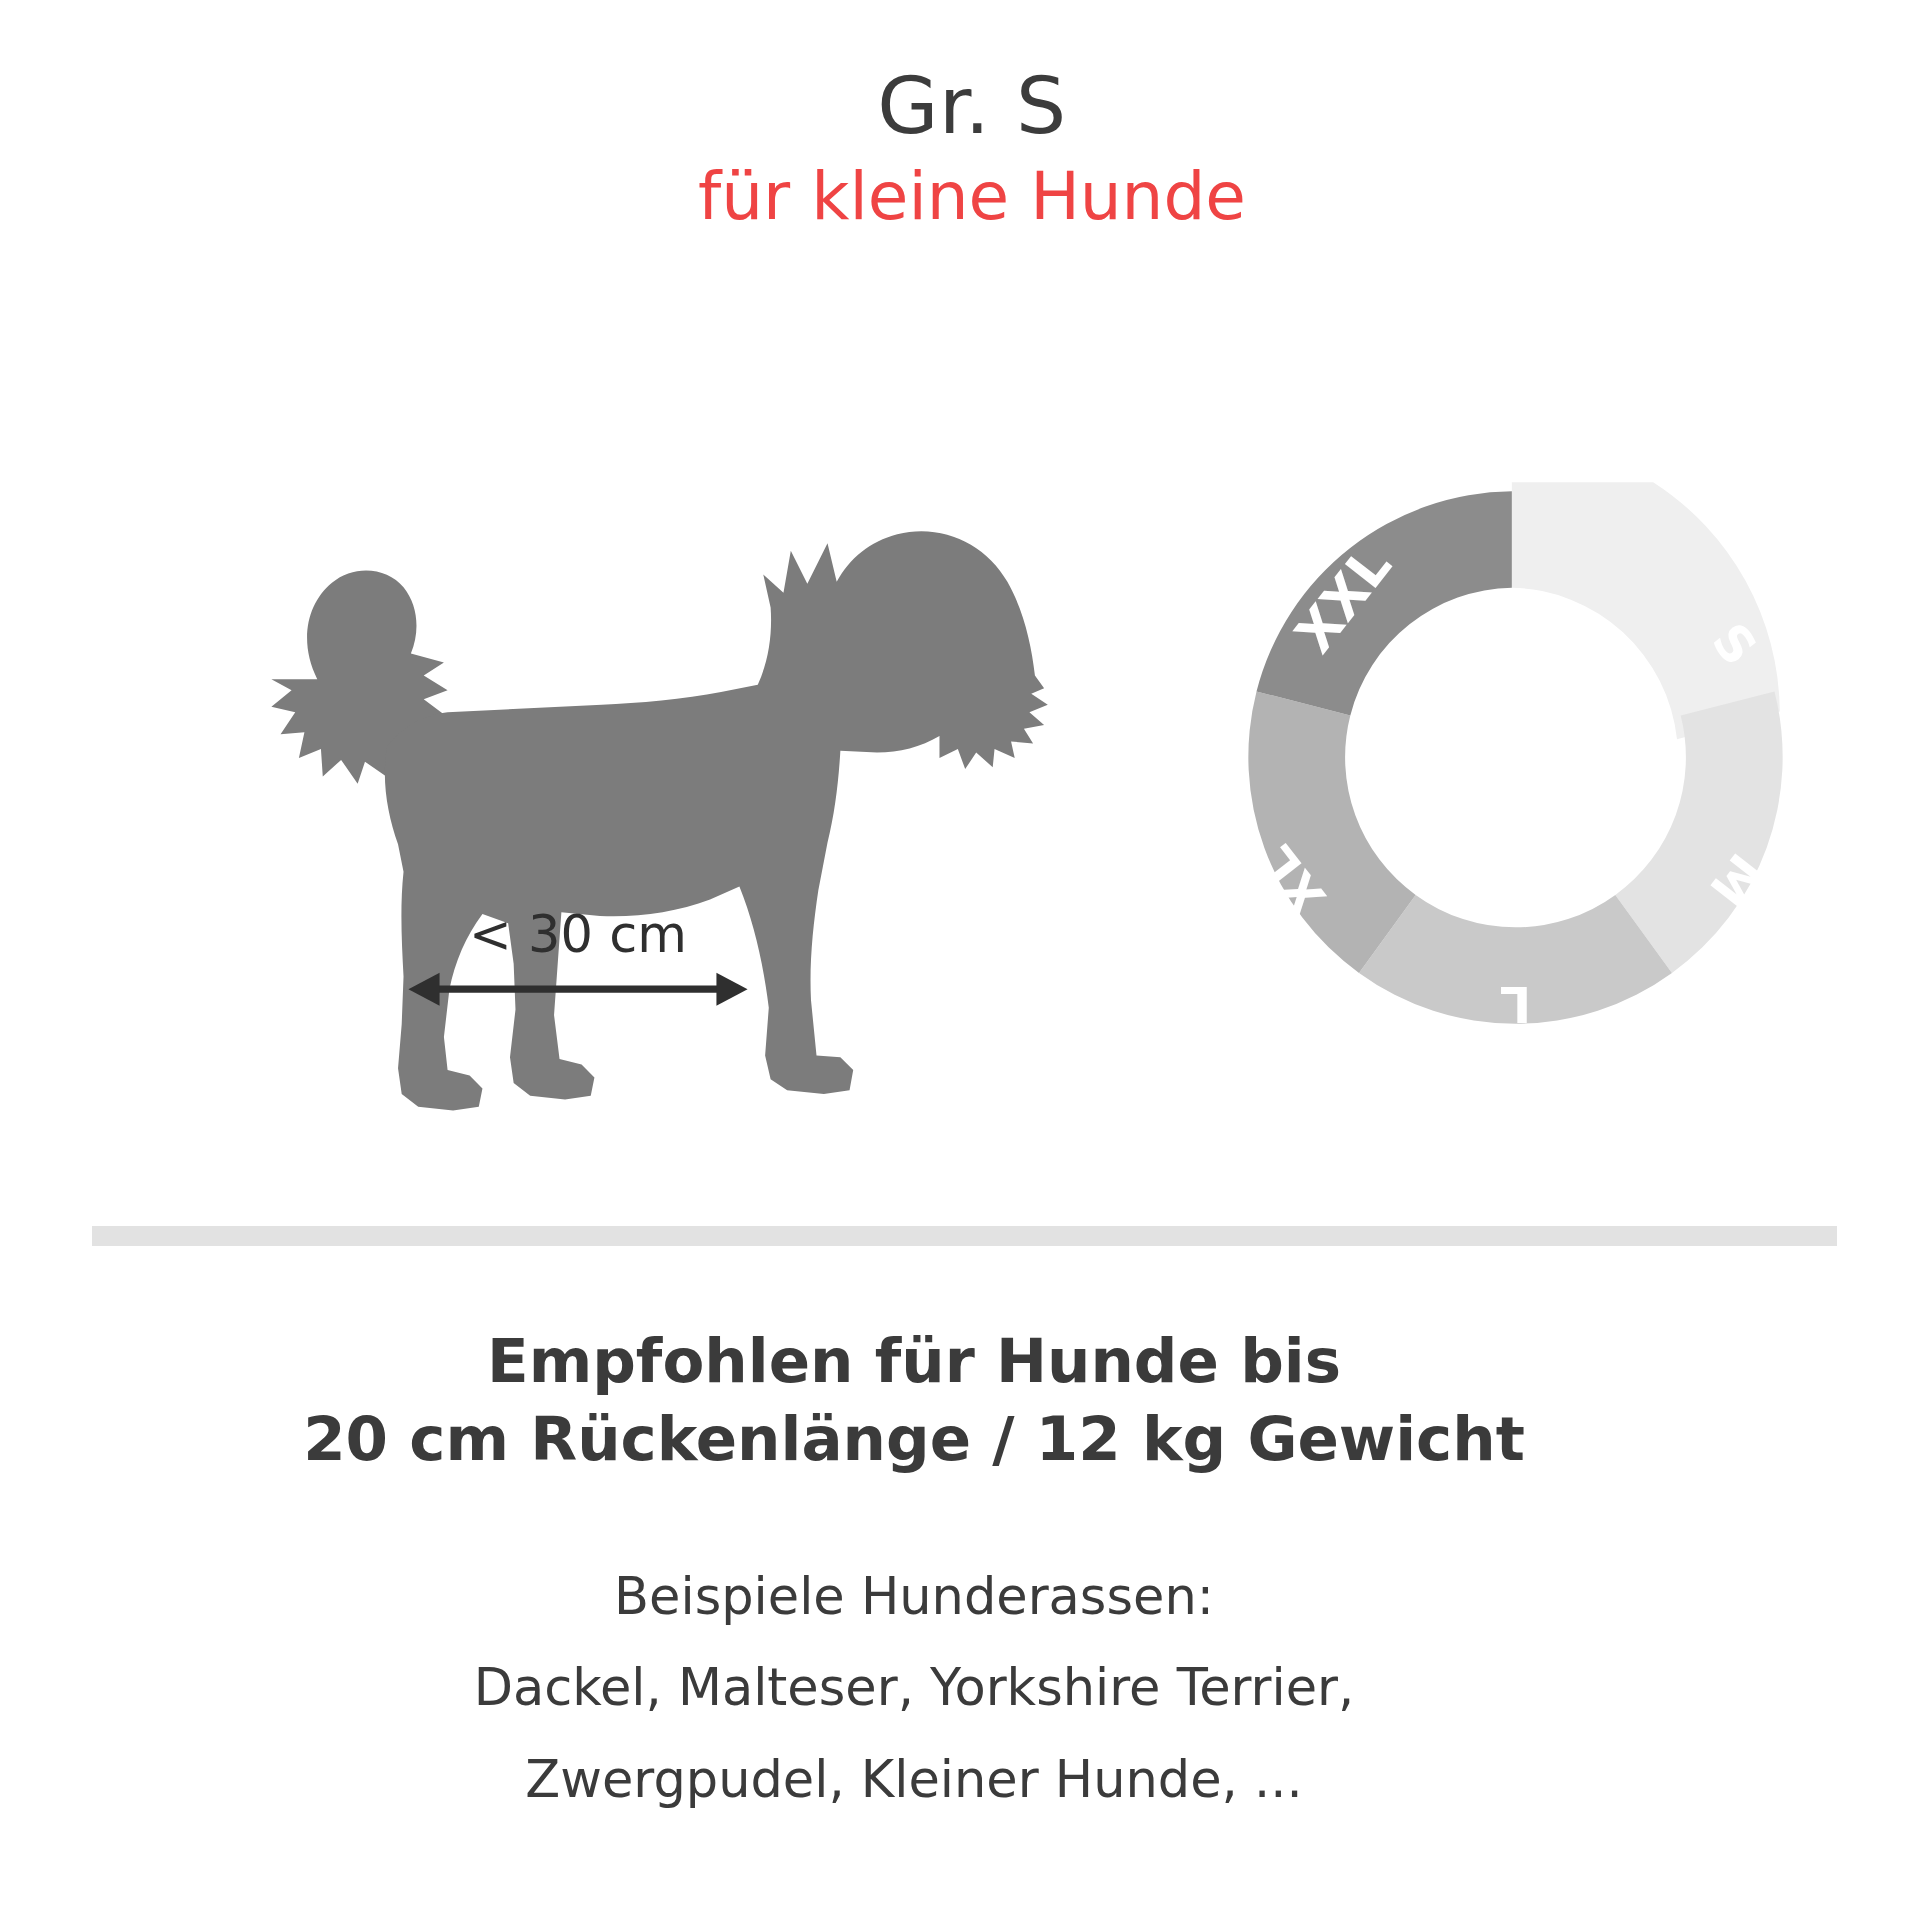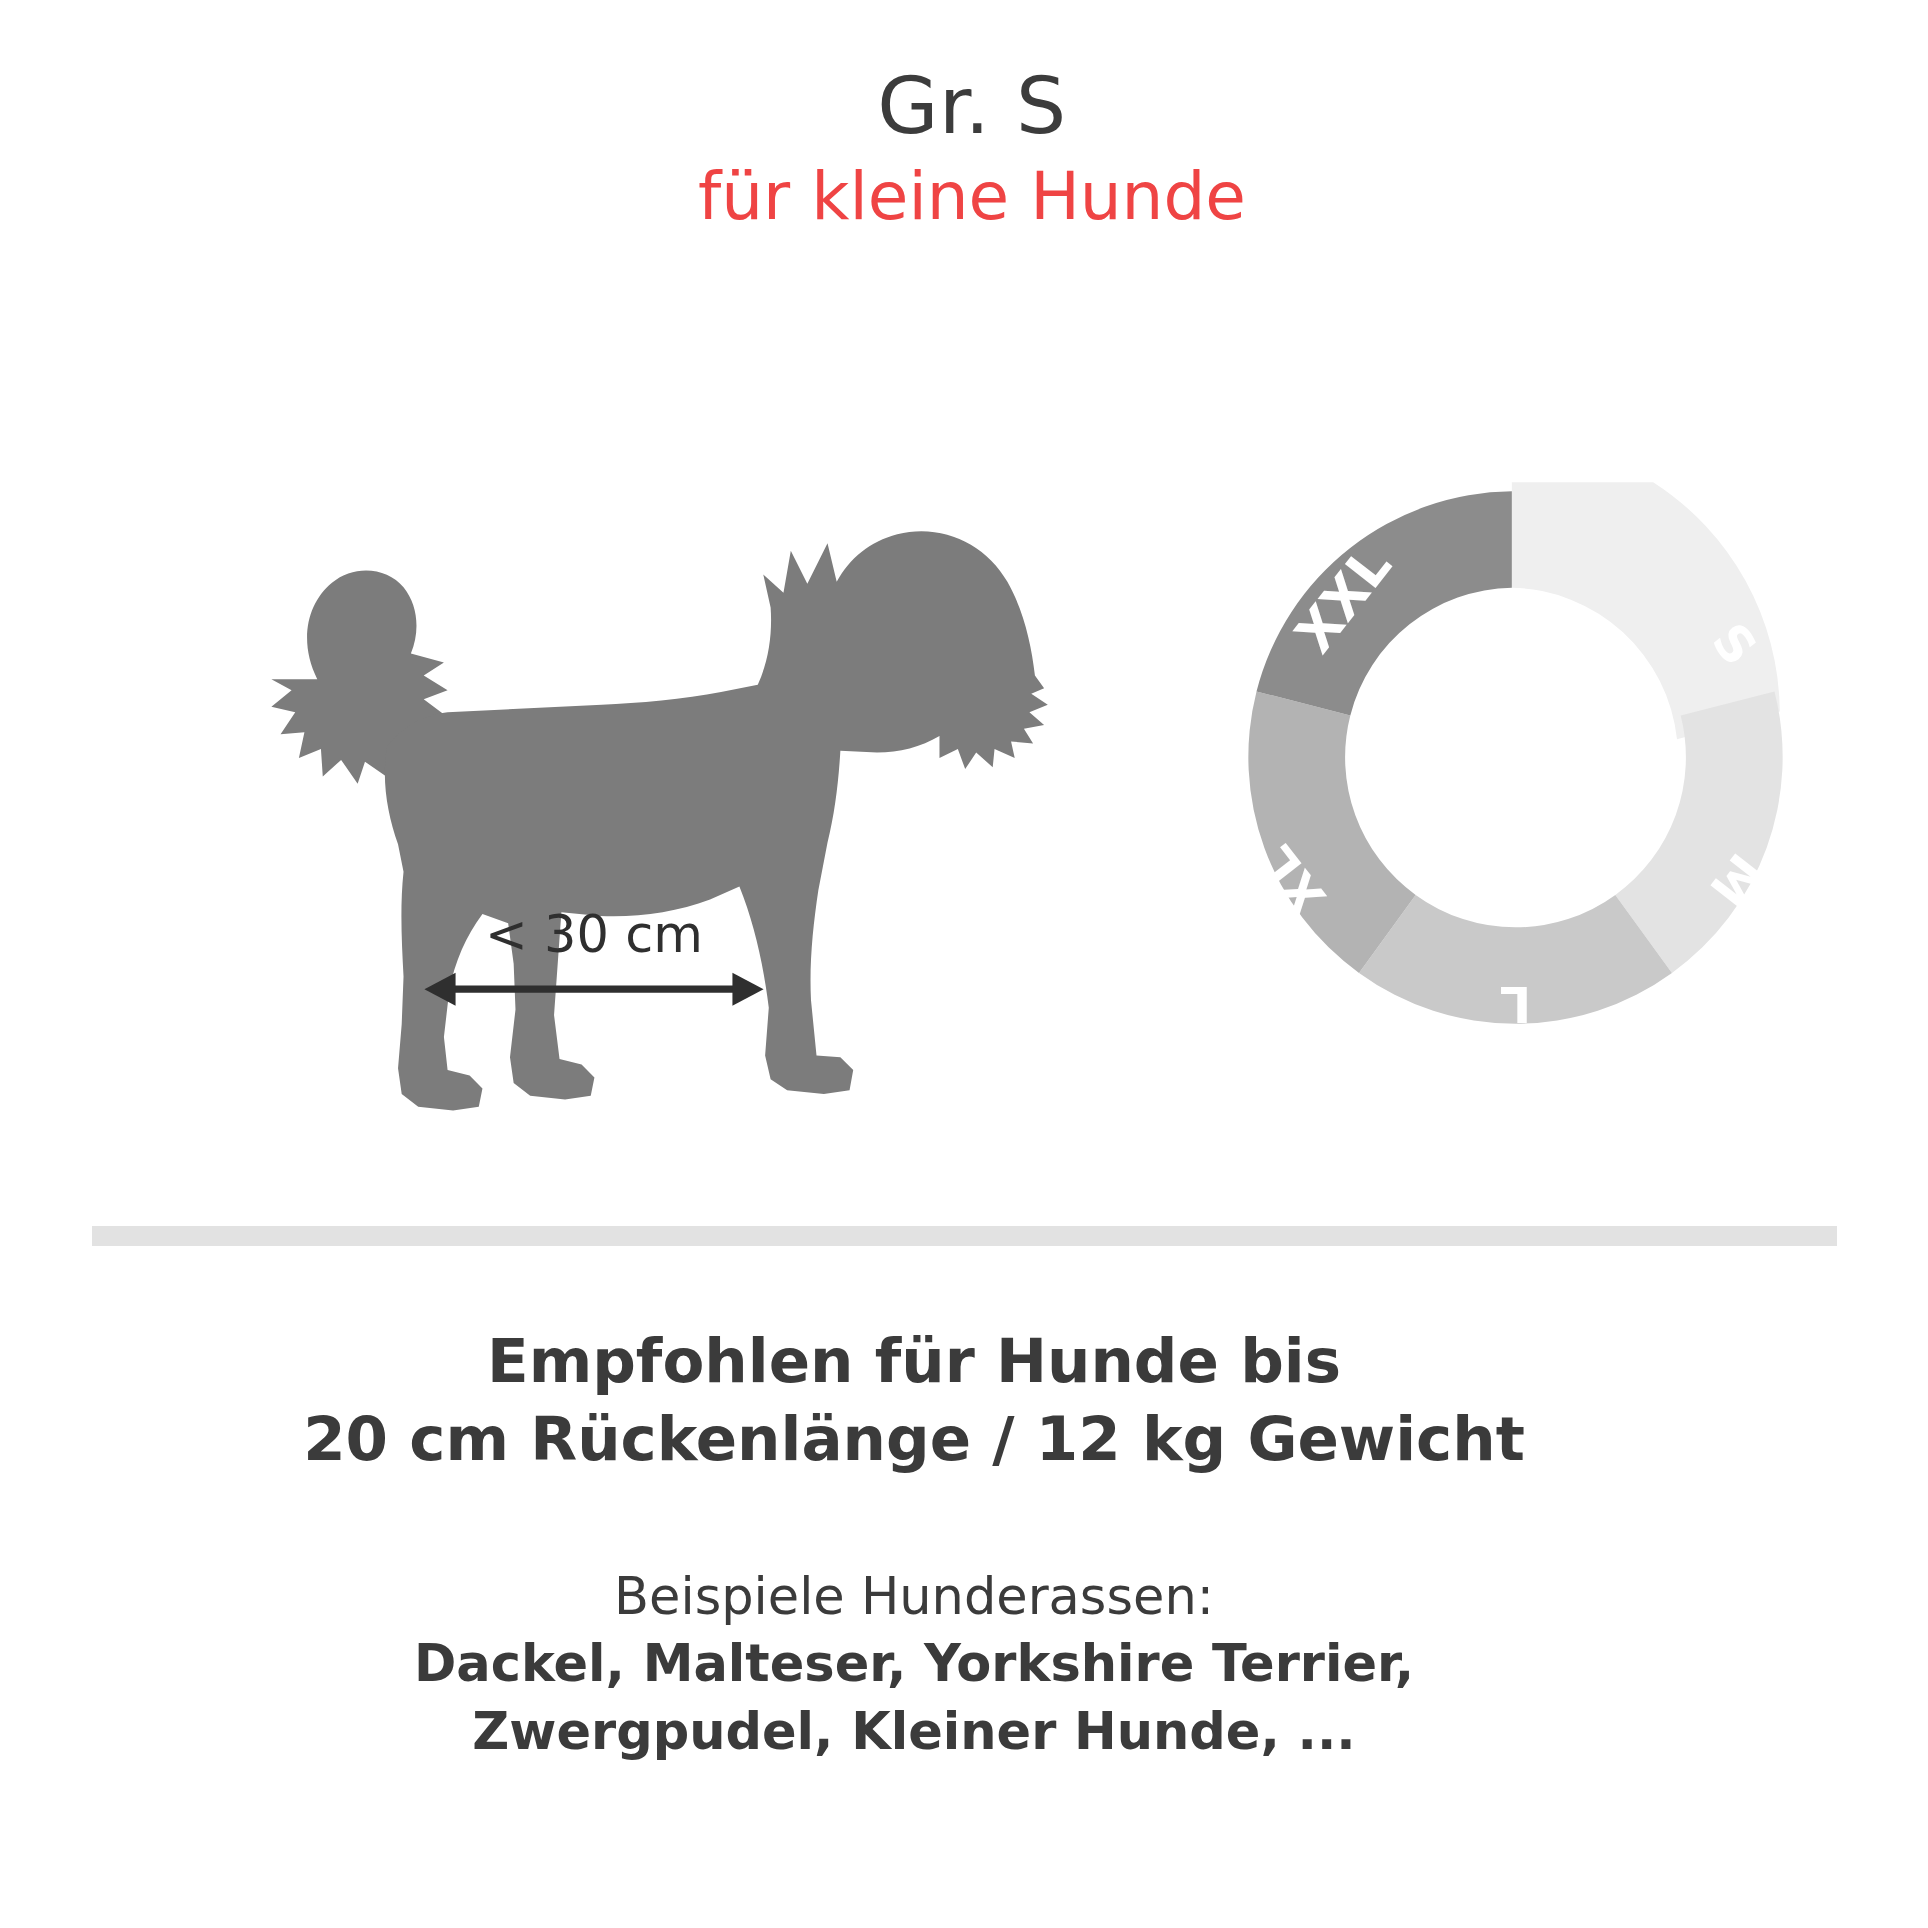--- a/index.html
+++ b/index.html
@@ -58,21 +58,21 @@
     position: absolute;
     left: 207px;
     top: 18.4px;
     width: 918px;
     height: 725px;
   }
   .dog-wrap svg { display: block; }
 
   .measure {
     position: absolute;
-    left: 424px;
+    left: 408px;
     top: 519px;
     width: 340px;
     height: 101px;
   }
   .measure-label {
     position: absolute;
     top: -9.2px;
     left: 0;
     width: 340px;
     text-align: center;
@@ -115,23 +115,24 @@
   }
   .examples-heading {
     margin-top: 86px;
     font-size: 51px;
     font-weight: 400;
     color: #3b3b3b;
     line-height: 1.3;
   }
   .examples-line {
     font-size: 51px;
-    font-weight: 700;
+    font-weight: 400;
     color: #3b3b3b;
     line-height: 1.32;
+    margin-top: 24px;
   }
 </style>
 </head>
 <body>
 
 <div class="page">
 
   <div class="header">
     <div class="title">Gr. S</div>
     <div class="subtitle">für kleine Hunde</div>

